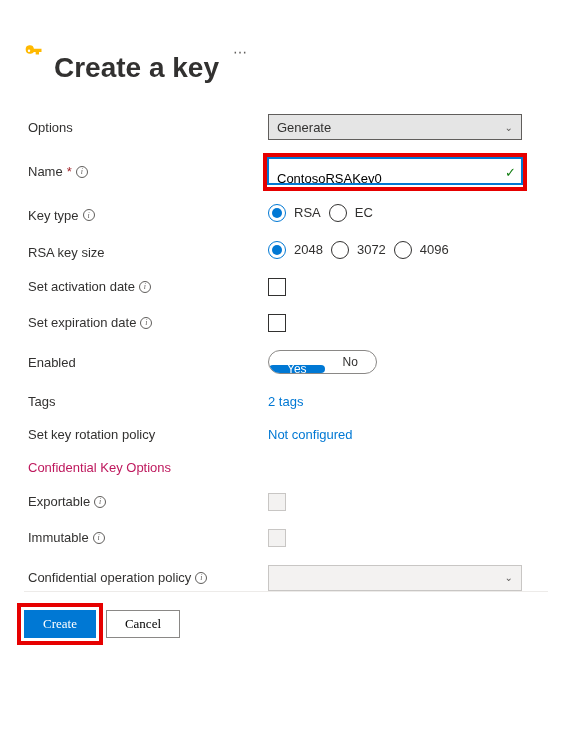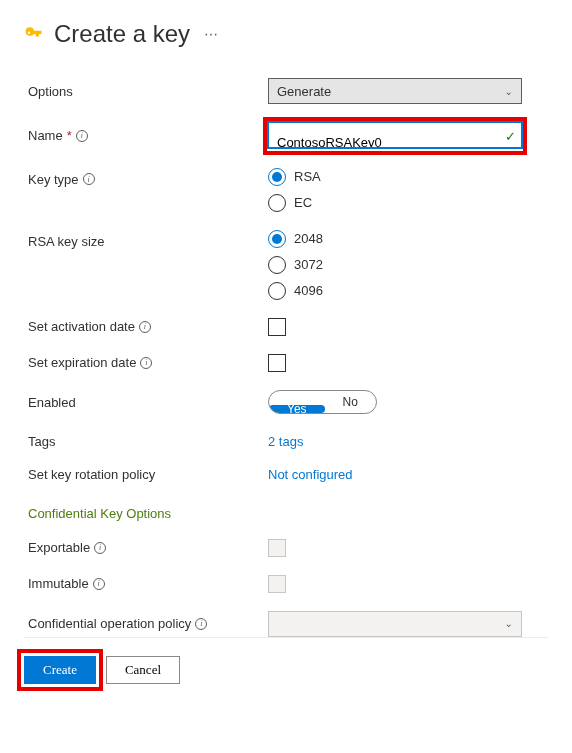--- a/index.html
+++ b/index.html
@@ -11,22 +11,23 @@
       width: 572px;
       padding: 20px 24px;
     }
     .header {
       display: flex;
       align-items: center;
       gap: 10px;
       margin-bottom: 30px;
     }
     .title {
-      font-size: 24px;
-      font-weight: 400;
+      font-size: 28px;
+      font-weight: 700;
+      margin-top: 32px;
     }
     .ellipsis {
       color: #605e5c;
       font-size: 14px;
       padding: 0 4px;
     }
     .key-icon svg { display: block; }
     .form { display: flex; flex-direction: column; gap: 18px; padding-left: 4px; }
     .row {
       display: flex;
@@ -103,21 +104,21 @@
       top: 50%;
       transform: translateY(-50%);
       color: #107c10;
       font-size: 13px;
       pointer-events: none;
     }
     .highlight-box {
       outline: 4px solid #e60000;
       outline-offset: 1px;
     }
-    .radios { display: flex; flex-direction: column; gap: 8px; }
+    .radios { display: flex; flex-direction: row; gap: 8px; }
     .radio {
       display: flex;
       align-items: center;
       gap: 8px;
       cursor: pointer;
     }
     .radio-bubble {
       width: 18px;
       height: 18px;
       border: 1px solid #323130;
@@ -169,22 +170,21 @@
       border-radius: 10px;
       margin-top: 14px;
     }
     .link {
       color: #0078d4;
       font-size: 13px;
       cursor: pointer;
     }
     .section-header {
       font-size: 13px;
-      color: #4d7c0f;
-      margin-top: 6px;
+      color: #be185d;
     }
     .indent-label { padding-left: 0px; }
     .footer {
       border-top: 1px solid #edebe9;
       padding-top: 18px;
       display: flex;
       gap: 10px;
       font-family: Liberation Serif, serif;
     }
     .btn {

